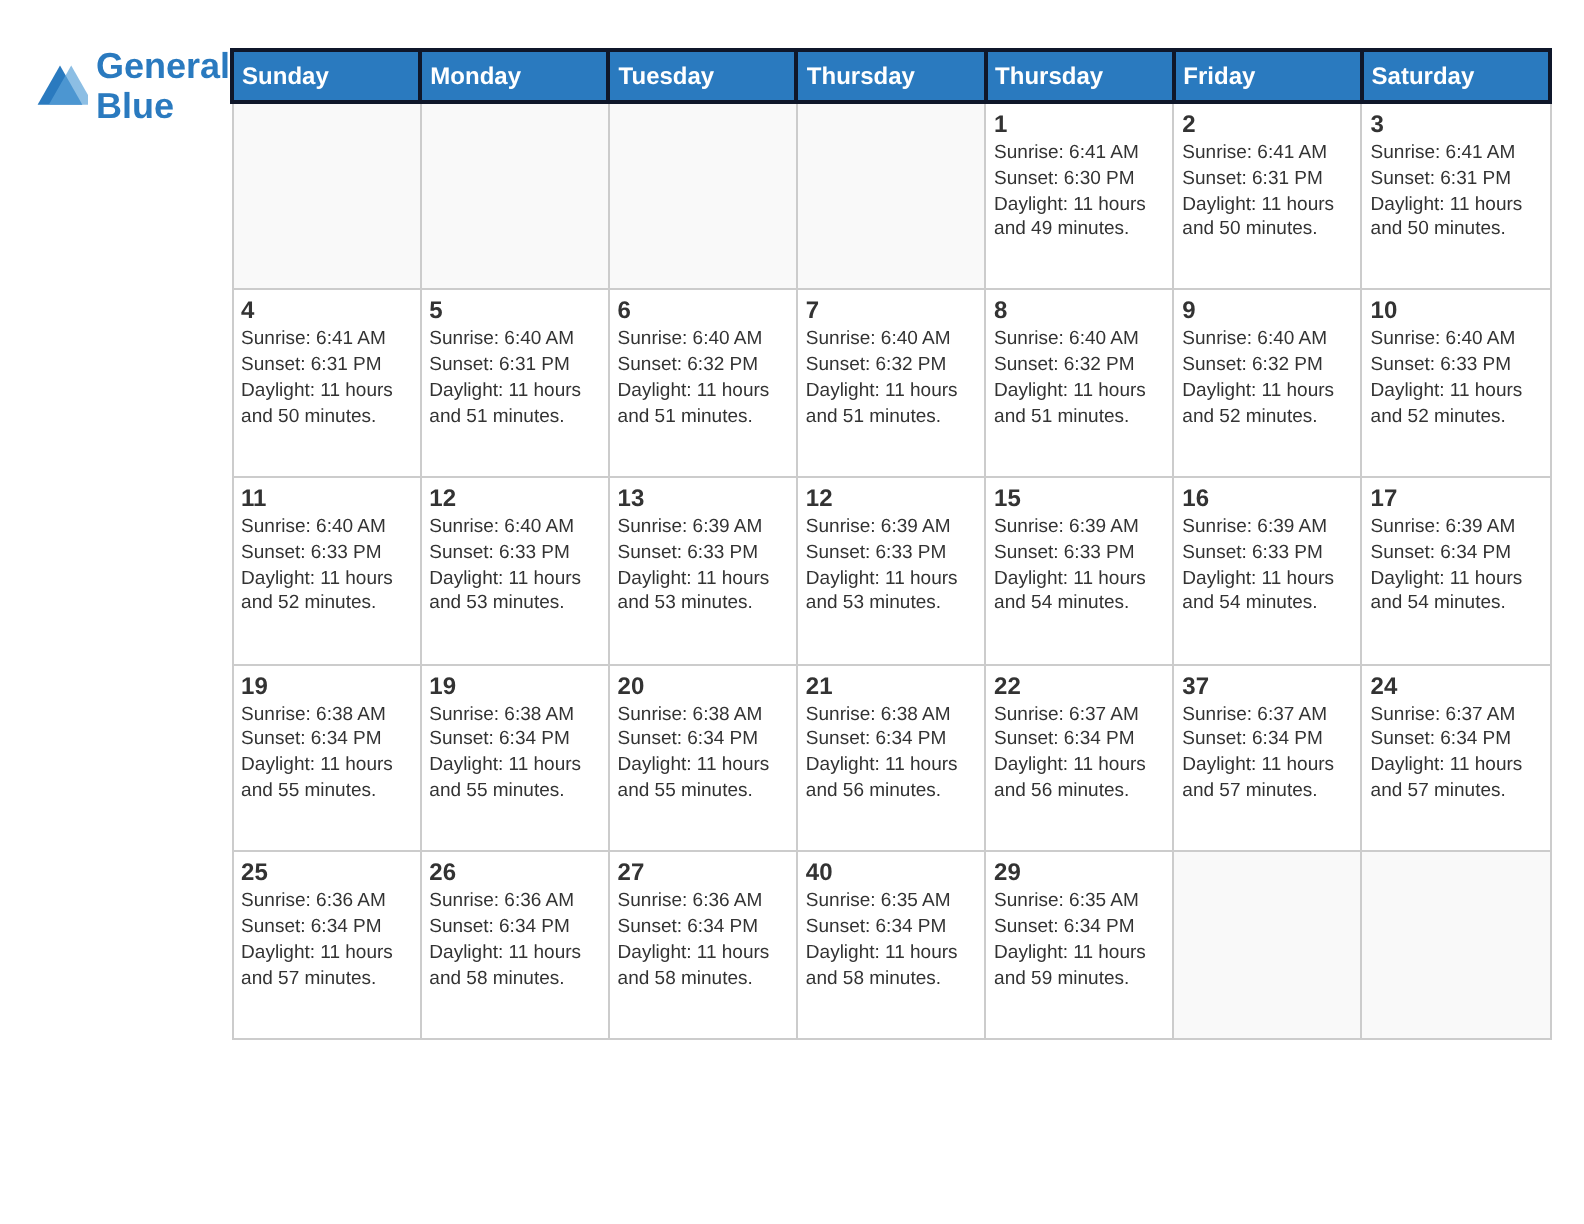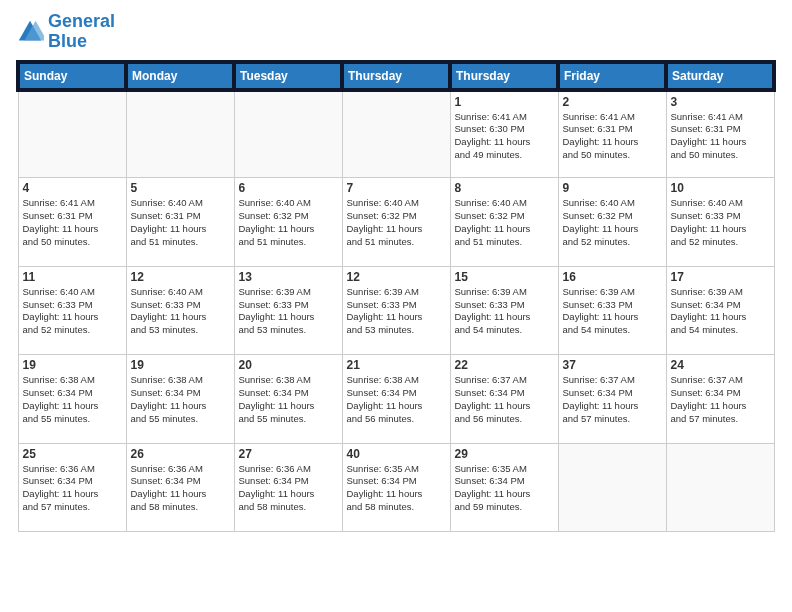--- a/index.html
+++ b/index.html
@@ -6,23 +6,23 @@
     body {
       font-family: Arial, sans-serif;
       background: #fff;
       width: 792px;
       height: 612px;
       overflow: hidden;
     }
     .page {
       width: 792px;
       height: 544px;
-      padding: 12px 16px;
+      padding: 24px 16px;
       display: flex;
-      flex-direction: column;
+      flex-direction: row;
     }
     .header {
       display: flex;
       justify-content: space-between;
       align-items: flex-start;
       margin-bottom: 8px;
     }
     .logo {
       display: flex;
       align-items: center;
@@ -62,21 +62,21 @@
       width: 100%;
       table-layout: fixed;
     }
     .calendar th {
       background-color: #2a7abf;
       color: #fff;
       font-size: 12px;
       font-weight: bold;
       padding: 5px 4px;
       text-align: left;
-      border: 4px solid #0f172a;
+      border: 2px solid #0f172a;
     }
     .calendar td {
       border: 1px solid #ccc;
       vertical-align: top;
       padding: 3px 4px;
       font-size: 10px;
       color: #333;
       height: 85px;
     }
     .day-num {

